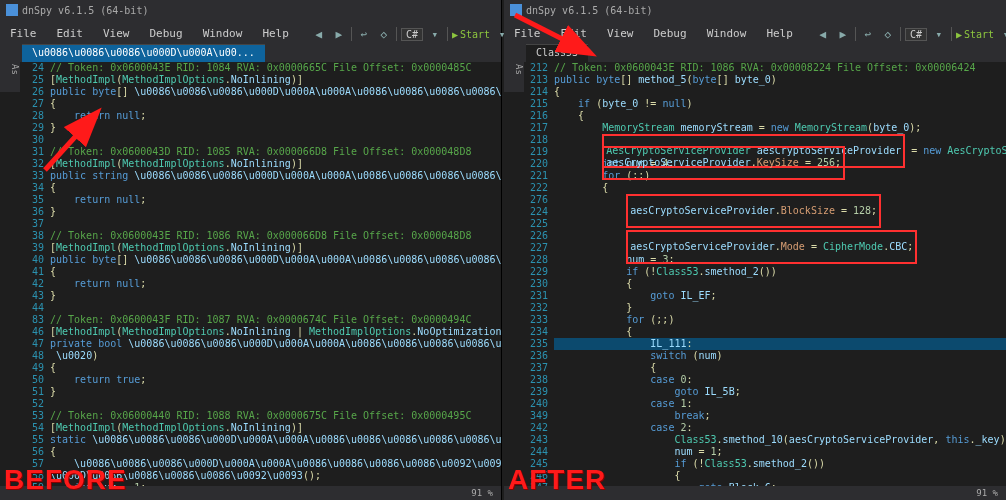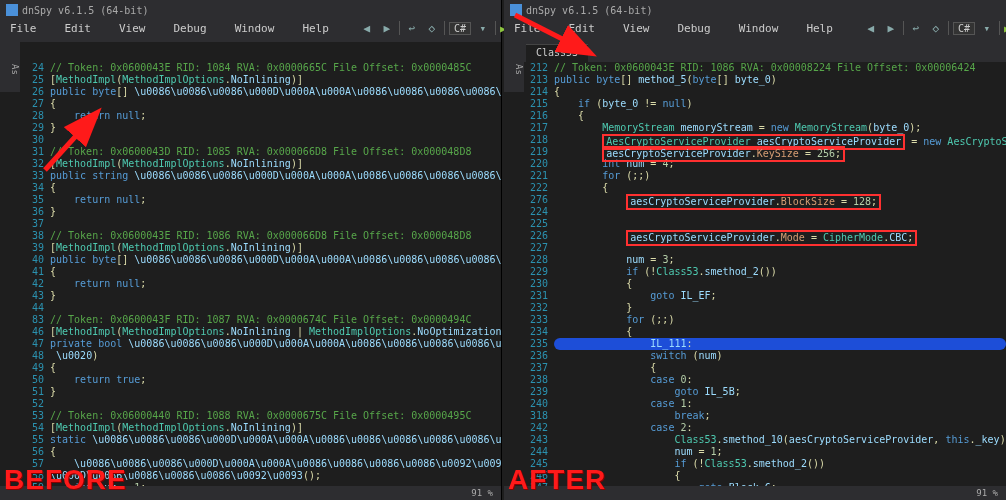--- a/index.html
+++ b/index.html
@@ -2,21 +2,21 @@
 <html><head>
 <meta charset="utf-8">
 <style>
 * { margin:0; padding:0; box-sizing:border-box; }
 body { background:#1e1e1e; font-family:Consolas,monospace; font-size:10px; color:#ccc; width:1006px; height:500px; overflow:hidden; position:relative; }
 .pane { position:absolute; top:0; bottom:0; background:#1e1e1e; }
 .pane-left { left:0; width:502px; border-right:1px solid #000; }
 .pane-right { left:504px; width:502px; }
 .titlebar { height:20px; background:#2d2d30; display:flex; align-items:center; padding:0 6px; color:#aaa; font-size:10px;text-align:center; }
 .titlebar svg { margin-right:4px; }
-.menubar { height:22px; background:#2d2d30; display:flex; align-items:flex-start; padding:0 4px; gap:16px; color:#ccc; font-size:11px; }
+.menubar { height:22px; background:#2d2d30; display:flex; align-items:flex-end; padding:0 4px; gap:8px; color:#ccc; font-size:11px; }
 .menubar .m { padding:2px 6px; cursor:default; }
 .tb { display:flex; align-items:center; gap:4px; margin-left:8px; }
 .tb-btn { width:16px; height:16px; display:flex; align-items:center; justify-content:center; color:#8aa; }
 .tb-sep { width:1px; height:14px; background:#555; }
 .tb-lang { background:#333; border:1px solid #555; padding:0 4px; font-size:10px; color:#ccc; }
 .tb-start { color:#8dc63f; display:flex; align-items:center; gap:2px; font-size:10px; }
 .side-tab { position:absolute; left:0; top:42px; width:20px; height:50px; background:#2d2d30; color:#aaa; font-size:9px; writing-mode:vertical-rl; text-align:center; padding-top:4px; }
 .tabstrip { height:20px; background:#2d2d30; display:flex; align-items:flex-end; padding-left:22px; }
 .tab { height:18px; padding:2px 10px; font-size:10px; color:#ccc; background:#1e1e1e; border-top:1px solid #444; }
 .tab.active { background:#0e639c; color:#fff; }
@@ -24,25 +24,25 @@
 .gutter { position:absolute; left:0; top:0; width:30px; text-align:right; color:#2b91af; font-size:10px; line-height:12px; padding-right:6px; }
 .code { position:absolute; left:30px; top:0; right:0; font-size:10px; line-height:12px; white-space:pre; color:#dcdcaa; }
 .ln { height:12px; }
 .cl { height:12px; }
 .c-com { color:#57a64a; }
 .c-kw { color:#569cd6; }
 .c-type { color:#4ec9b0; }
 .c-id { color:#9cdcfe; }
 .c-num { color:#b5cea8; }
 .c-prop { color:#d69d73; }
-.hl-red { border:2px solid #ff3030; display:inline-block; padding:0 2px; position:relative; }
+.hl-red { border:2px solid #ff3030; display:inline-block; padding:9px 2px; position:relative; }
 .status { position:absolute; bottom:0; left:0; right:0; height:14px; background:#2d2d30; display:flex; align-items:center; justify-content:flex-end; padding:3px 8px; color:#aaa; font-size:9px; }
 .big-label { position:absolute; font-family:Arial,sans-serif; font-weight:900; color:#ff1a1a; font-size:28px; letter-spacing:1px; text-shadow:1px 1px 0 #800; }
 .arrow-svg { position:absolute; pointer-events:none; }
-.hl-line { background:#1d4ed8; display:inline-block; width:100%;border-radius:6px; }
+.hl-line { background:#0c4a6e; display:inline-block; width:100%; }
 </style>
 </head>
 <body>
 
 <div class="pane pane-left">
   <div class="titlebar">
     <svg width="12" height="12" viewBox="0 0 12 12">
         <rect width="12" height="12" fill="#4a90d9"></rect>
       </svg>
     <span>dnSpy v6.1.5 (64-bit)</span>
@@ -64,20 +64,23 @@
       <span class="tb-lang">C#</span>
       <span class="tb-btn">▾</span>
       <span class="tb-sep"></span>
       <span class="tb-start">▶ <span>Start</span></span>
       <span class="tb-btn">▾</span>
       <span class="tb-sep"></span>
       <span class="tb-btn" style="color:#555">■</span>
     </div>
   </div>
   <div class="side-tab">As</div>
+  <div class="tabstrip">
+    <div class="tab active">\u0086\u0086\u0086\u000D\u000A\u00...</div>
+  </div>
   <div class="editor">
     <div class="gutter" id="gutter-l">
         <div class="ln">24</div>
         <div class="ln">25</div>
         <div class="ln">26</div>
         <div class="ln">27</div>
         <div class="ln">28</div>
         <div class="ln">29</div>
         <div class="ln">30</div>
         <div class="ln">31</div>
@@ -175,21 +178,21 @@
         <div class="ln">231</div>
         <div class="ln">232</div>
         <div class="ln">233</div>
         <div class="ln">234</div>
         <div class="ln">235</div>
         <div class="ln">236</div>
         <div class="ln">237</div>
         <div class="ln">238</div>
         <div class="ln">239</div>
         <div class="ln">240</div>
-        <div class="ln">318</div>
+        <div class="ln">349</div>
         <div class="ln">242</div>
         <div class="ln">243</div>
         <div class="ln">244</div>
         <div class="ln">245</div>
         <div class="ln">246</div>
         <div class="ln">247</div>
       </div>
     <div class="code" id="code-r"><div class="cl"><span class="c-com">// Token: 0x0600043E RID: 1086 RVA: 0x00008224 File Offset: 0x00006424</span></div><div class="cl"><span class="c-kw">public</span> <span class="c-kw">byte</span>[] <span class="c-id">method_5</span>(<span class="c-kw">byte</span>[] <span class="c-id">byte_0</span>)</div><div class="cl">{</div><div class="cl">    <span class="c-kw">if</span> (<span class="c-id">byte_0</span> != <span class="c-kw">null</span>)</div><div class="cl">    {</div><div class="cl">        <span class="c-type">MemoryStream</span> <span class="c-id">memoryStream</span> = <span class="c-kw">new</span> <span class="c-type">MemoryStream</span>(<span class="c-id">byte_0</span>);</div><div class="cl">        <span class="hl-red"><span class="c-type">AesCryptoServiceProvider</span> <span class="c-id">aesCryptoServiceProvider</span></span> = <span class="c-kw">new</span> <span class="c-type">AesCryptoServiceProvider</span>();</div><div class="cl">        <span class="hl-red"><span class="c-id">aesCryptoServiceProvider</span>.<span class="c-prop">KeySize</span> = <span class="c-num">256</span>;</span></div><div class="cl">        <span class="c-kw">int</span> <span class="c-id">num</span> = <span class="c-num">4</span>;</div><div class="cl">        <span class="c-kw">for</span> (;;)</div><div class="cl">        {</div><div class="cl">            <span class="hl-red"><span class="c-id">aesCryptoServiceProvider</span>.<span class="c-prop">BlockSize</span> = <span class="c-num">128</span>;</span></div><div class="cl">            </div><div class="cl">            </div><div class="cl">            <span class="hl-red"><span class="c-id">aesCryptoServiceProvider</span>.<span class="c-prop">Mode</span> = <span class="c-type">CipherMode</span>.<span class="c-id">CBC</span>;</span></div><div class="cl">            </div><div class="cl">            <span class="c-id">num</span> = <span class="c-num">3</span>;</div><div class="cl">            <span class="c-kw">if</span> (!<span class="c-type">Class53</span>.<span class="c-id">smethod_2</span>())</div><div class="cl">            {</div><div class="cl">                <span class="c-kw">goto</span> <span class="c-id">IL_EF</span>;</div><div class="cl">            }</div><div class="cl">            <span class="c-kw">for</span> (;;)</div><div class="cl">            {</div><div class="cl"><span class="hl-line">                <span class="c-id">IL_111</span>:</span></div><div class="cl">                <span class="c-kw">switch</span> (<span class="c-id">num</span>)</div><div class="cl">                {</div><div class="cl">                <span class="c-kw">case</span> <span class="c-num">0</span>:</div><div class="cl">                    <span class="c-kw">goto</span> <span class="c-id">IL_5B</span>;</div><div class="cl">                <span class="c-kw">case</span> <span class="c-num">1</span>:</div><div class="cl">                    <span class="c-kw">break</span>;</div><div class="cl">                <span class="c-kw">case</span> <span class="c-num">2</span>:</div><div class="cl">                    <span class="c-type">Class53</span>.<span class="c-id">smethod_10</span>(<span class="c-id">aesCryptoServiceProvider</span>, <span class="c-kw">this</span>.<span class="c-id">_key</span>);</div><div class="cl">                    <span class="c-id">num</span> = <span class="c-num">1</span>;</div><div class="cl">                    <span class="c-kw">if</span> (!<span class="c-type">Class53</span>.<span class="c-id">smethod_2</span>())</div><div class="cl">                    {</div><div class="cl">                        <span class="c-kw">goto</span> <span class="c-id">Block_6</span>;</div></div>
   </div>
   <div class="status">

